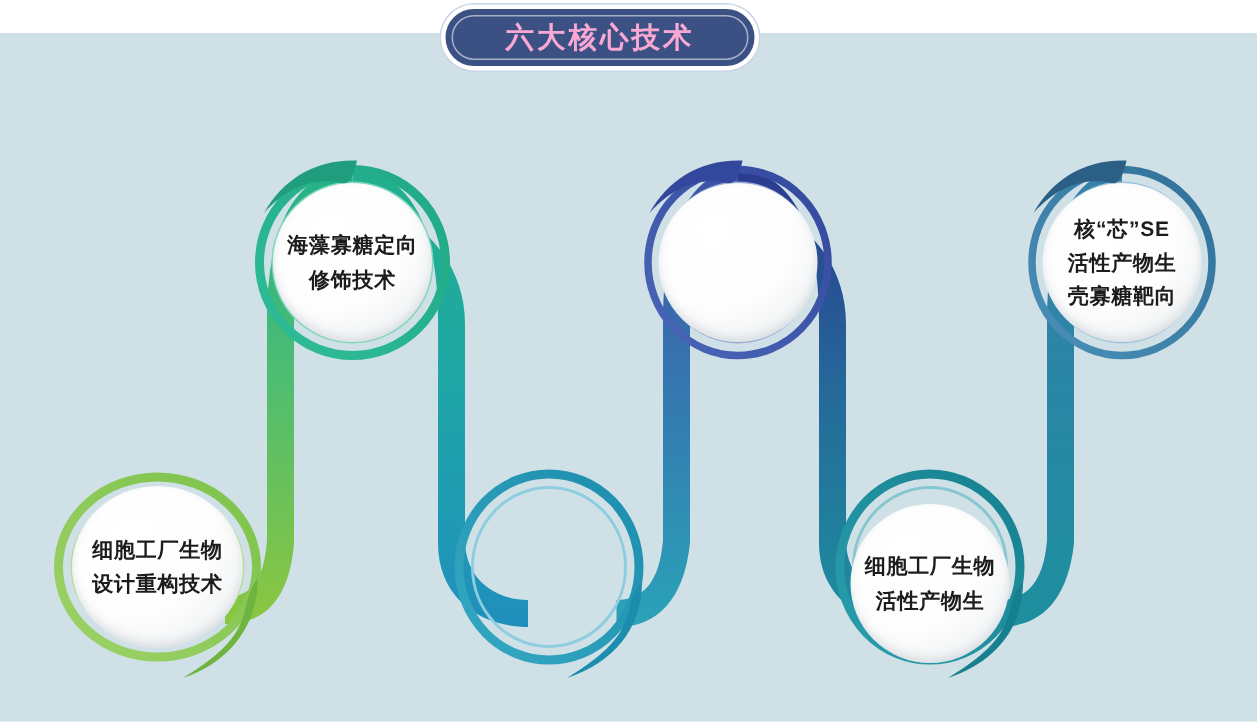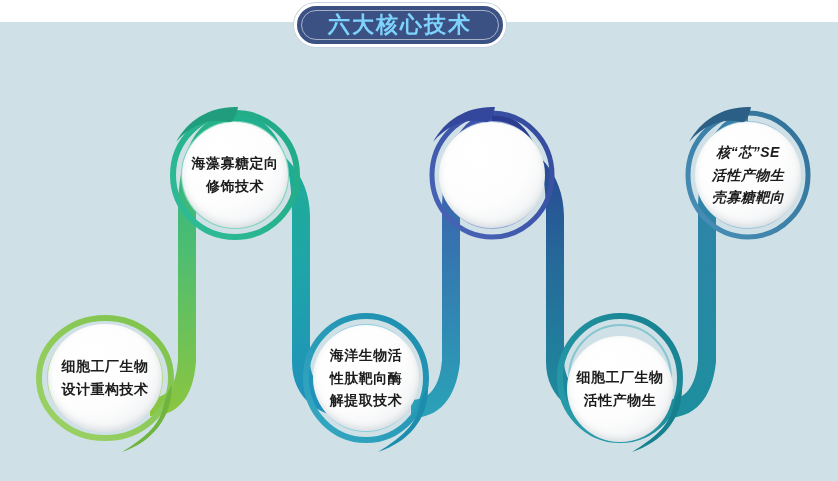--- a/index.html
+++ b/index.html
@@ -28,21 +28,21 @@
     display:flex; align-items:center; justify-content:center;
     z-index:40;
   }
   .title-pill .inner-ring {
     position:absolute; left:4px; top:4px; right:4px; bottom:4px;
     border-radius:20px; border:1px solid rgba(255,255,255,.55);
     pointer-events:none;
   }
   .title-text {
     position:relative;
-    color:#7dd3fc; font-size:22px; font-weight:bold;
+    color:#f9a8d4; font-size:19px; font-weight:bold;
     letter-spacing:2px; line-height:1;
     white-space:nowrap;
   }
 
   
   .node { position:absolute; z-index:30; }
   .node .disc {
     position:absolute; left:0; top:0; width:100%; height:100%;
     border-radius:50%;
     background:radial-gradient(circle at 36% 30%, #ffffff 0%, #fdfdfd 52%, #eceff1 88%, #e2e7ea 100%);
@@ -204,44 +204,36 @@
   </div>
 
   <div class="node" style="left:182px; top:122px; width:106px; height:106px;text-decoration:underline;">
     <div class="disc"></div>
     <div class="label">
       <span>海藻寡糖定向</span>
       <span>修饰技术</span>
     </div>
   </div>
 
-  <div class="node" style="left:313px; top:325px; width:106px; height:106px;">
-    <div class="disc"></div>
-    <div class="label">
-      <span>海洋生物活</span>
-      <span>性肽靶向酶</span>
-      <span>解提取技术</span>
-    </div>
-  </div>
 
   <div class="node" style="left:439px; top:122px; width:106px; height:106px;">
     <div class="disc"></div>
     <div class="label">
     </div>
   </div>
 
   <div class="node" style="left:567px; top:336px; width:106px; height:106px;">
     <div class="disc"></div>
     <div class="label">
       <span>细胞工厂生物</span>
       <span>活性产物生</span>
     </div>
   </div>
 
-  <div class="node" style="left:695px; top:122px; width:106px; height:106px;font-style:italic;">
+  <div class="node" style="left:695px; top:122px; width:106px; height:106px;">
     <div class="disc"></div>
     <div class="label">
       <span>核“芯”SE</span>
       <span>活性产物生</span>
       <span>壳寡糖靶向</span>
     </div>
   </div>
 
   <div class="title-pill">
     <div class="inner-ring"></div>

